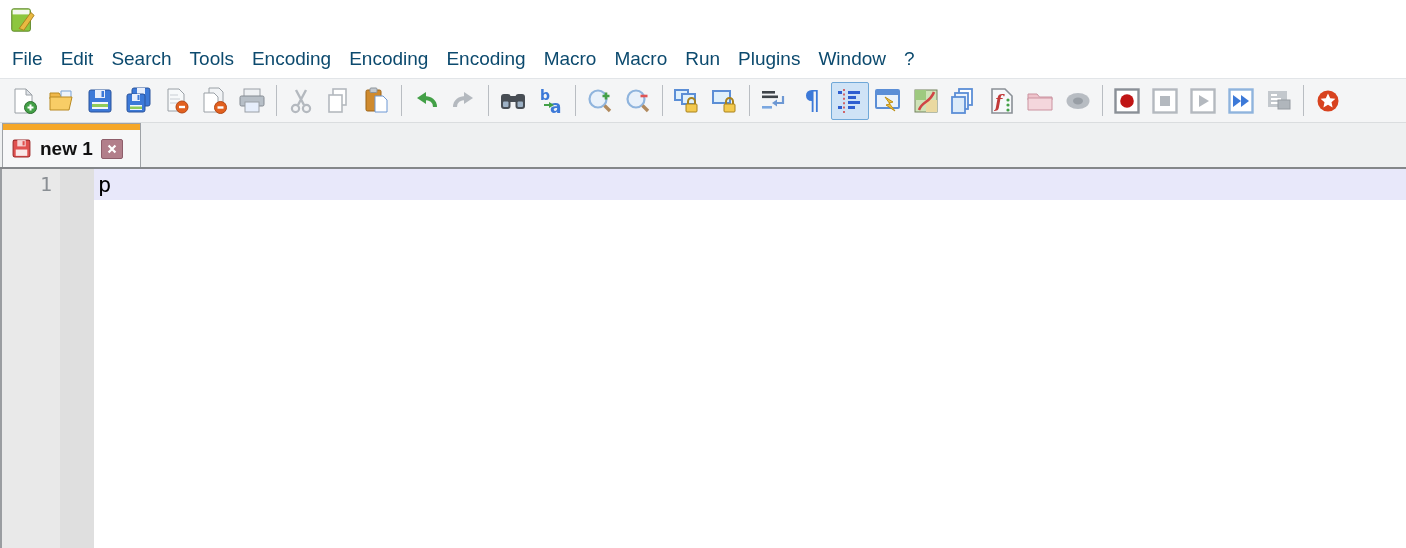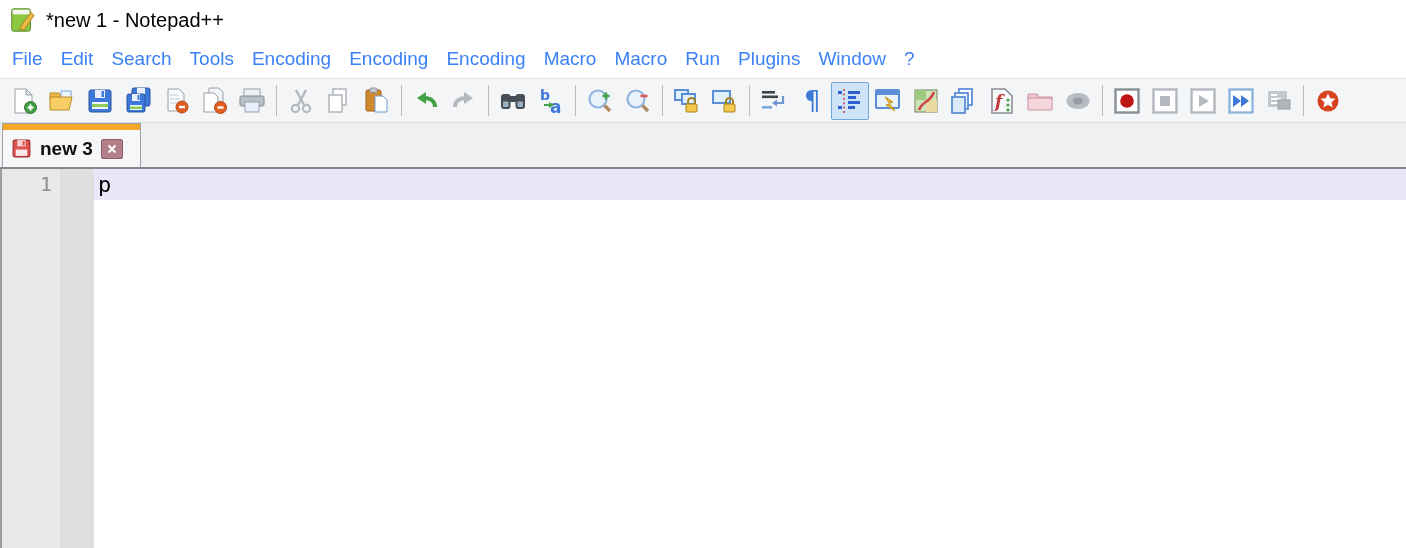--- a/index.html
+++ b/index.html
@@ -6,21 +6,21 @@
     font-family:"Liberation Sans",sans-serif;-webkit-font-smoothing:antialiased;}
   .window{width:1406px;height:548px;display:flex;flex-direction:column;background:#fff;}
 
   
   .titlebar{height:40px;display:flex;align-items:center;gap:10px;padding-left:8px;background:#fff;flex:0 0 auto;}
   .titlebar .logo{width:28px;height:28px;flex:0 0 auto;}
   .title-text{font-size:20px;color:#000;}
 
   
   .menubar{height:38px;display:flex;align-items:center;background:#fff;padding-left:3px;flex:0 0 auto;}
-  .menu-item{font-size:19px;color:#3b82f6;padding:3px 9px;cursor:default;white-space:nowrap;}
+  .menu-item{font-size:19px;color:#0c4a6e;padding:3px 9px;cursor:default;white-space:nowrap;}
 
   
   .toolbar{height:43px;background:#f4f5f6;border-top:1px solid #e2e5e8;display:flex;align-items:center;
     padding-left:5px;flex:0 0 auto;}
   .tbtn{width:36px;height:36px;display:flex;align-items:center;justify-content:center;border:1px solid transparent;border-radius:2px;}
   .tbtn svg{width:30px;height:30px;display:block;}
   .tbtn.pressed{background:#cfe3f6;border:1px solid #6fa8d8;}
   .tsep{width:1px;height:31px;background:#b9bdc2;margin:0 5px;flex:0 0 auto;}
 
   
@@ -49,21 +49,20 @@
 <body>
 
 <div class="window">
 
   <div class="titlebar">
     <svg class="logo" viewBox="0 0 30 30">
       <rect x="4" y="3" width="20" height="24" rx="2" fill="#8dc63f" stroke="#55811f"></rect>
       <rect x="5" y="4" width="18" height="5" fill="#f4f7f0"></rect>
       <path d="M12 24L24.5 7l3.5 3L17 26z" fill="#e9b941" stroke="#a87f1c"></path>
     </svg>
-    <span class="title-text">*new 1 - Notepad++</span>
   </div>
 
   <div class="menubar">
     <span class="menu-item">File</span>
     <span class="menu-item">Edit</span>
     <span class="menu-item">Search</span>
     <span class="menu-item">Tools</span>
     <span class="menu-item">Encoding</span>
     <span class="menu-item">Encoding</span>
     <span class="menu-item">Encoding</span>
@@ -349,21 +348,21 @@
 
   <div class="tabbar">
     <div class="tab">
       <span class="stripe"></span>
       <svg class="tab-floppy" viewBox="0 0 20 20">
         <rect x="2" y="2" width="16" height="16" rx="1.5" fill="#e0504f" stroke="#9c2b2b"></rect>
         <rect x="6" y="2" width="8" height="6" fill="#f6d3d3"></rect>
         <rect x="11" y="3" width="2" height="4" fill="#e0504f"></rect>
         <rect x="4.5" y="11" width="11" height="6" fill="#f9e9e9"></rect>
       </svg>
-      <span class="tab-label">new 3</span>
+      <span class="tab-label">new 1</span>
       <span class="tab-close">
         <svg viewBox="0 0 14 14">
           <path d="M3 3l8 8M11 3l-8 8" stroke="#fff" stroke-width="2.6" fill="none"></path>
         </svg>
       </span>
     </div>
   </div>
 
   <div class="editor">
     <div class="gutter-num">

